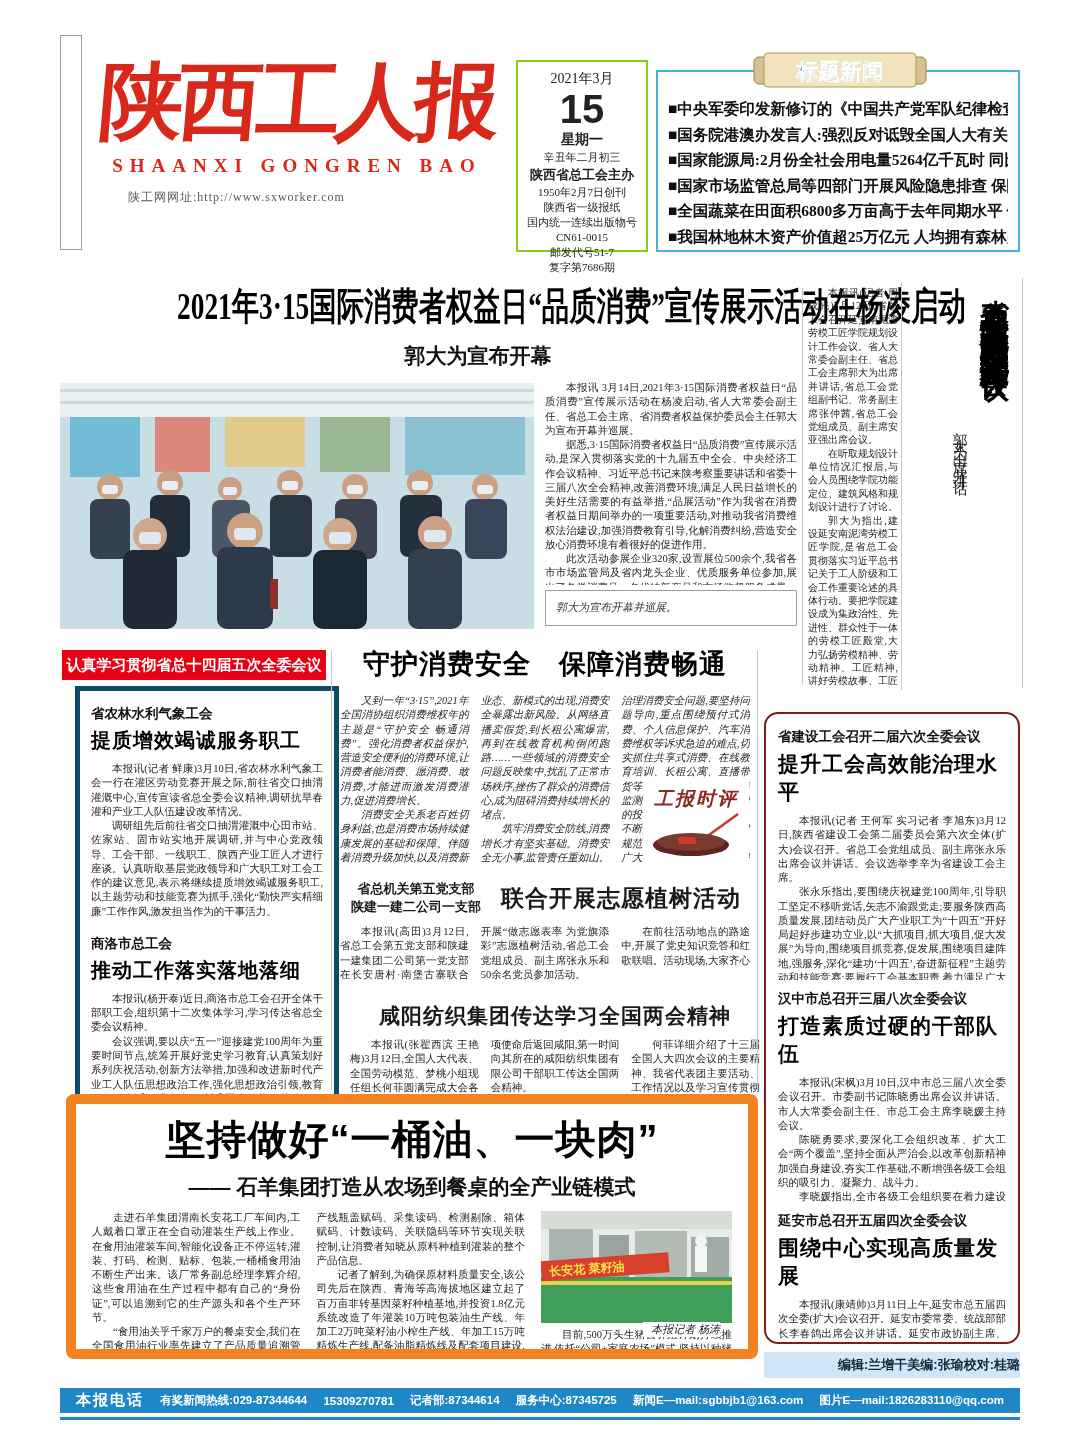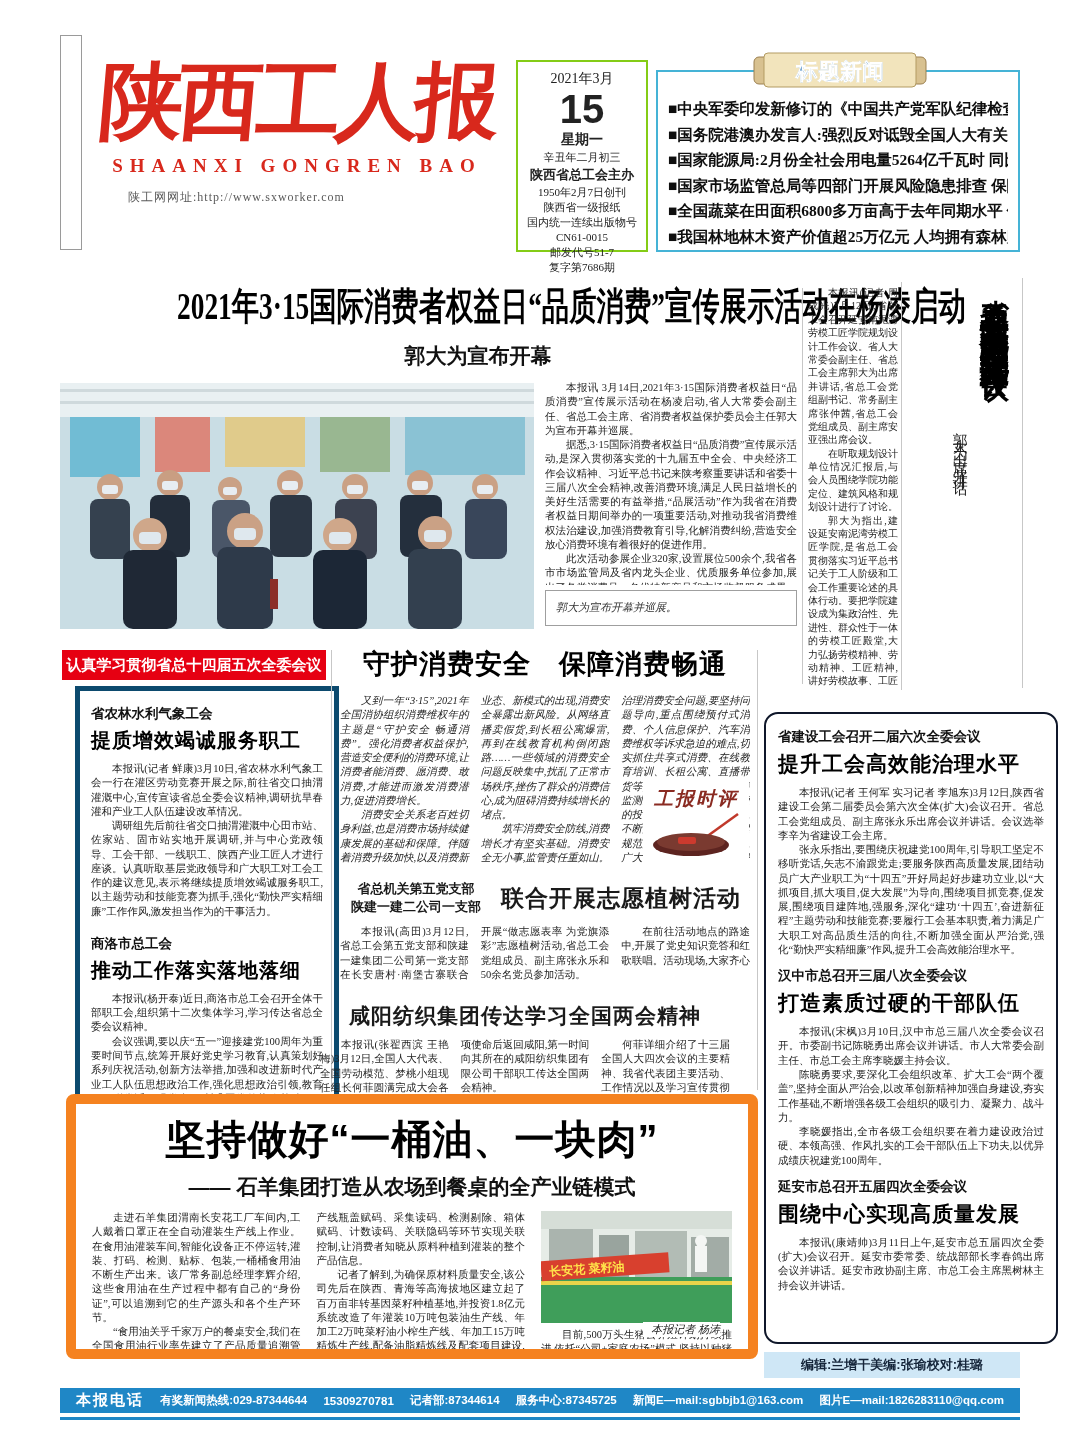--- a/index.html
+++ b/index.html
@@ -71,34 +71,34 @@
 
   #tree-article { left:340px; top:880px; width:410px; }
   #tree-head { display:flex; align-items:center; }
   #tree-kickers { width:152px; text-align:center; }
   #tree-kickers div { font-size:13px; font-weight:bold; line-height:18px; font-family:"Liberation Sans",sans-serif; }
   #tree-headline { flex:1; text-align:center; font-size:23px; font-weight:900;
     font-family:"Liberation Sans",sans-serif; letter-spacing:1px; }
   #tree-body { margin-top:9px; height:66px; column-count:3; column-gap:12px; column-fill:auto; overflow:hidden; }
   #tree-body p, #xy-body p { font-size:10.5px; line-height:1.36; text-align:justify; text-indent:2em; color:#222; }
 
-  #xianyang { left:320px; top:1002px; width:410px; }
+  #xianyang { left:350px; top:1002px; width:410px; }
   #xy-headline { text-align:center; font-size:21px; font-weight:900; font-family:"Liberation Sans",sans-serif; letter-spacing:1px; }
   #xy-body { margin-top:8px; height:58px; column-count:3; column-gap:12px; column-fill:auto; overflow:hidden; }
 
-  #right-box { left:764px; top:712px; width:294px; height:632px; border:2px solid #0f172a; border-radius:14px;
+  #right-box { left:764px; top:712px; width:256px; height:632px; border:2px solid #7f1d1d; border-radius:14px;
     padding:14px 12px; overflow:hidden; }
   #right-box .art-headline { font-size:21px; }
   #right-box .rb-a { max-height:252px; overflow:hidden; margin-bottom:10px; }
   #right-box .rb-b { max-height:212px; overflow:hidden; margin-bottom:10px; }
   #right-box .rb-c { max-height:156px; overflow:hidden; }
   #right-box p { font-size:10.5px; line-height:1.36; text-align:justify; text-indent:2em; color:#222; }
 
   #edit-strip { left:764px; top:1352px; width:256px; height:26px; background:#cfe7f6; color:#15253a;
-    display:flex; justify-content:center; align-items:center; font-weight:bold; font-size:13px;
+    display:flex; justify-content:flex-end; align-items:center; font-weight:bold; font-size:13px;
     font-family:"Liberation Sans",sans-serif; }
 
   
   #feature { left:66px; top:1094px; width:692px; height:265px; border:10px solid #f58220; border-radius:8px;
     background:#fff; padding:8px 16px; overflow:hidden; }
   #feature-headline { text-align:center; font-size:40px; font-weight:900; letter-spacing:1px;
     font-family:"Liberation Sans","DejaVu Sans",sans-serif; color:#000; }
   #feature-subhead { text-align:center; font-size:21px; font-weight:900; margin-top:6px;
     font-family:"Liberation Sans",sans-serif; color:#111; }
   #feature-content { display:flex; gap:16px; margin-top:10px; }

